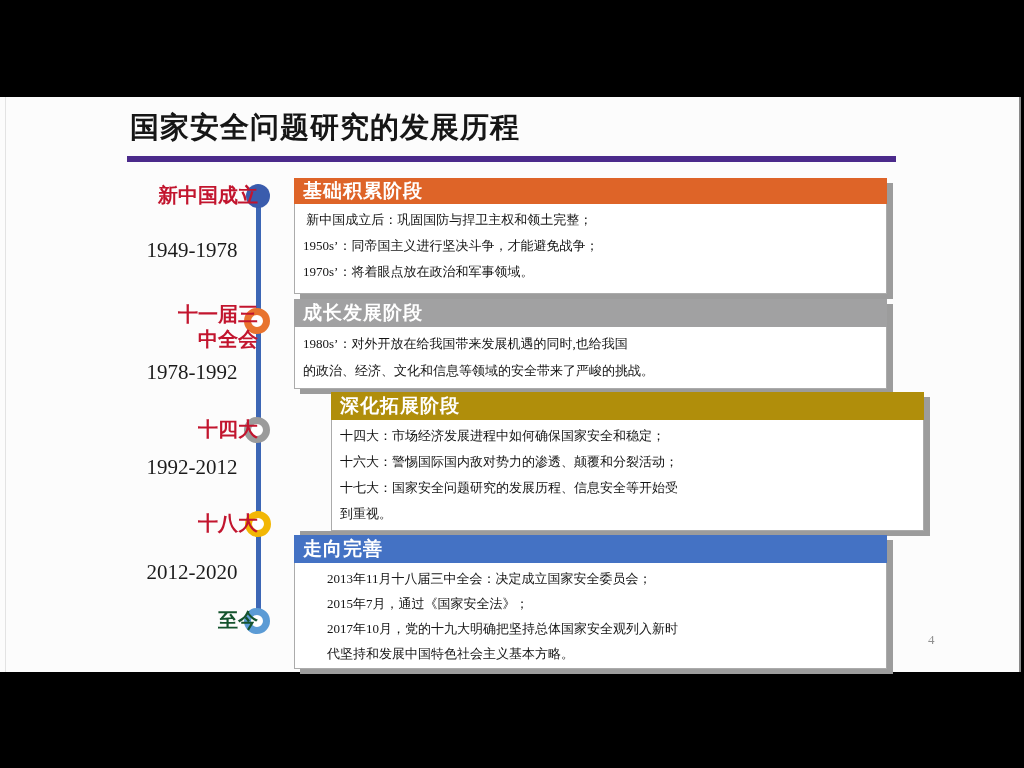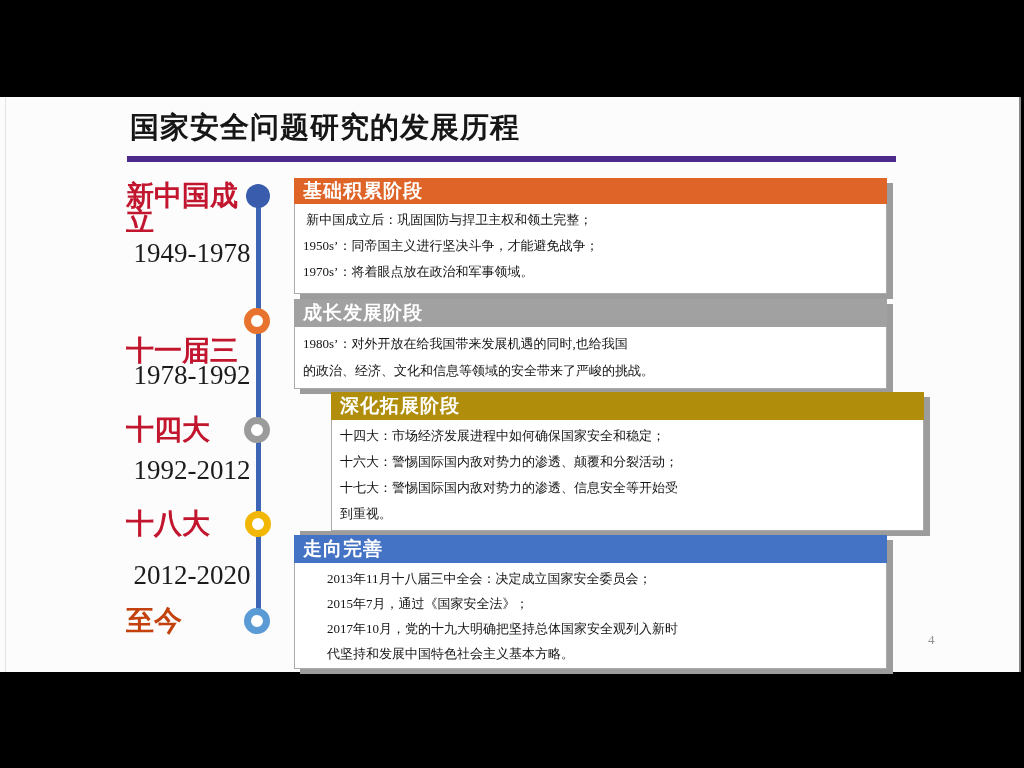--- a/index.html
+++ b/index.html
@@ -15,27 +15,27 @@
   
   .tl-line{position:absolute;left:256px;top:99px;width:5px;height:425px;border-radius:3px;}
   .dot{position:absolute;border-radius:50%;}
   .dot-solid{left:246px;top:87px;width:24px;height:24px;}
   .dot-ring{width:12px;height:12px;background:#fff;border-style:solid;border-width:7px;}
   #dot2{left:244px;top:211px;}
   #dot3{left:244px;top:320px;}
   #dot4{left:245px;top:414px;}
   #dot5{left:244px;top:511px;}
 
-  .tl-label{position:absolute;left:126px;width:132px;text-align:left;
-            font-size:28px;font-weight:700;line-height:25px;}
+  .tl-label{position:absolute;left:126px;width:132px;text-align:right;
+            font-size:20px;font-weight:700;line-height:25px;}
   .tl-label .l2{display:block;}
   .tl-period{position:absolute;left:126px;width:132px;text-align:center;color:#1b1b1b;
-             font-family:"Liberation Serif","DejaVu Serif",serif;font-size:27px;}
+             font-family:"Liberation Serif","DejaVu Serif",serif;font-size:21px;}
   #ml1{top:86px;} #mp1{top:141px;}
-  #ml2{top:205px;margin-top:36px;} #mp2{top:263px;}
+  #ml2{top:205px;} #mp2{top:263px;}
   #ml3{top:320px;} #mp3{top:358px;}
   #ml4{top:414px;} #mp4{top:463px;}
   #ml5{top:511px;}
 
   
   .stage{position:absolute;left:294px;width:593px;box-shadow:6px 5px 0 #9C9C9C;}
   .stage-header{height:28px;line-height:28px;padding-left:9px;color:#fff;
                 font-size:19px;font-weight:700;letter-spacing:1px;}
   .stage-body{background:#fff;border:1px solid #ABABAB;border-top:none;
               padding:3px 0 0 8px;color:#141414;font-size:13px;overflow:visible;
@@ -63,30 +63,30 @@
 
     <div class="dot dot-solid" id="dot1" style="background-color: rgb(58, 92, 173);"></div>
     <div class="dot dot-ring" id="dot2" style="border-color: rgb(232, 115, 46);"></div>
     <div class="dot dot-ring" id="dot3" style="border-color: rgb(155, 155, 155);"></div>
     <div class="dot dot-ring" id="dot4" style="border-color: rgb(242, 183, 5);"></div>
     <div class="dot dot-ring" id="dot5" style="border-color: rgb(91, 155, 213);"></div>
 
     <div class="tl-label" id="ml1" style="color: rgb(194, 21, 46);">新中国成立</div>
     <div class="tl-period" id="mp1">1949-1978</div>
 
-    <div class="tl-label" id="ml2" style="color: rgb(194, 21, 46);"><span>十一届三</span></div>
+    <div class="tl-label" id="ml2" style="color: rgb(194, 21, 46);"><span>十一届三</span><span class="l2">中全会</span></div>
     <div class="tl-period" id="mp2">1978-1992</div>
 
     <div class="tl-label" id="ml3" style="color: rgb(194, 21, 46);">十四大</div>
     <div class="tl-period" id="mp3">1992-2012</div>
 
     <div class="tl-label" id="ml4" style="color: rgb(194, 21, 46);">十八大</div>
     <div class="tl-period" id="mp4">2012-2020</div>
 
-    <div class="tl-label" id="ml5" style="color: #c2410c;">至今</div>
+    <div class="tl-label" id="ml5" style="color: #14532d;">至今</div>
 
     <div class="stage" id="s1">
       <div class="stage-header" style="background-color: rgb(222, 100, 40);">基础积累阶段</div>
       <div class="stage-body">
         <div class="line"> 新中国成立后：巩固国防与捍卫主权和领土完整；</div>
         <div class="line">1950s’：同帝国主义进行坚决斗争，才能避免战争；</div>
         <div class="line">1970s’：将着眼点放在政治和军事领域。</div>
       </div>
     </div>
 
@@ -96,21 +96,21 @@
         <div class="line">1980s’：对外开放在给我国带来发展机遇的同时,也给我国</div>
         <div class="line">的政治、经济、文化和信息等领域的安全带来了严峻的挑战。</div>
       </div>
     </div>
 
     <div class="stage" id="s3">
       <div class="stage-header" style="background-color: rgb(176, 142, 11);">深化拓展阶段</div>
       <div class="stage-body">
         <div class="line">十四大：市场经济发展进程中如何确保国家安全和稳定；</div>
         <div class="line">十六大：警惕国际国内敌对势力的渗透、颠覆和分裂活动；</div>
-        <div class="line">十七大：警惕国际国内敌对势力的渗透、信息安全等开始受</div>
+        <div class="line">十七大：国家安全问题研究的发展历程、信息安全等开始受</div>
         <div class="line">到重视。</div>
       </div>
     </div>
 
     <div class="stage" id="s4">
       <div class="stage-header" style="background-color: rgb(68, 114, 196);">走向完善</div>
       <div class="stage-body">
         <div class="line">2013年11月十八届三中全会：决定成立国家安全委员会；</div>
         <div class="line">2015年7月，通过《国家安全法》；</div>
         <div class="line">2017年10月，党的十九大明确把坚持总体国家安全观列入新时</div>

